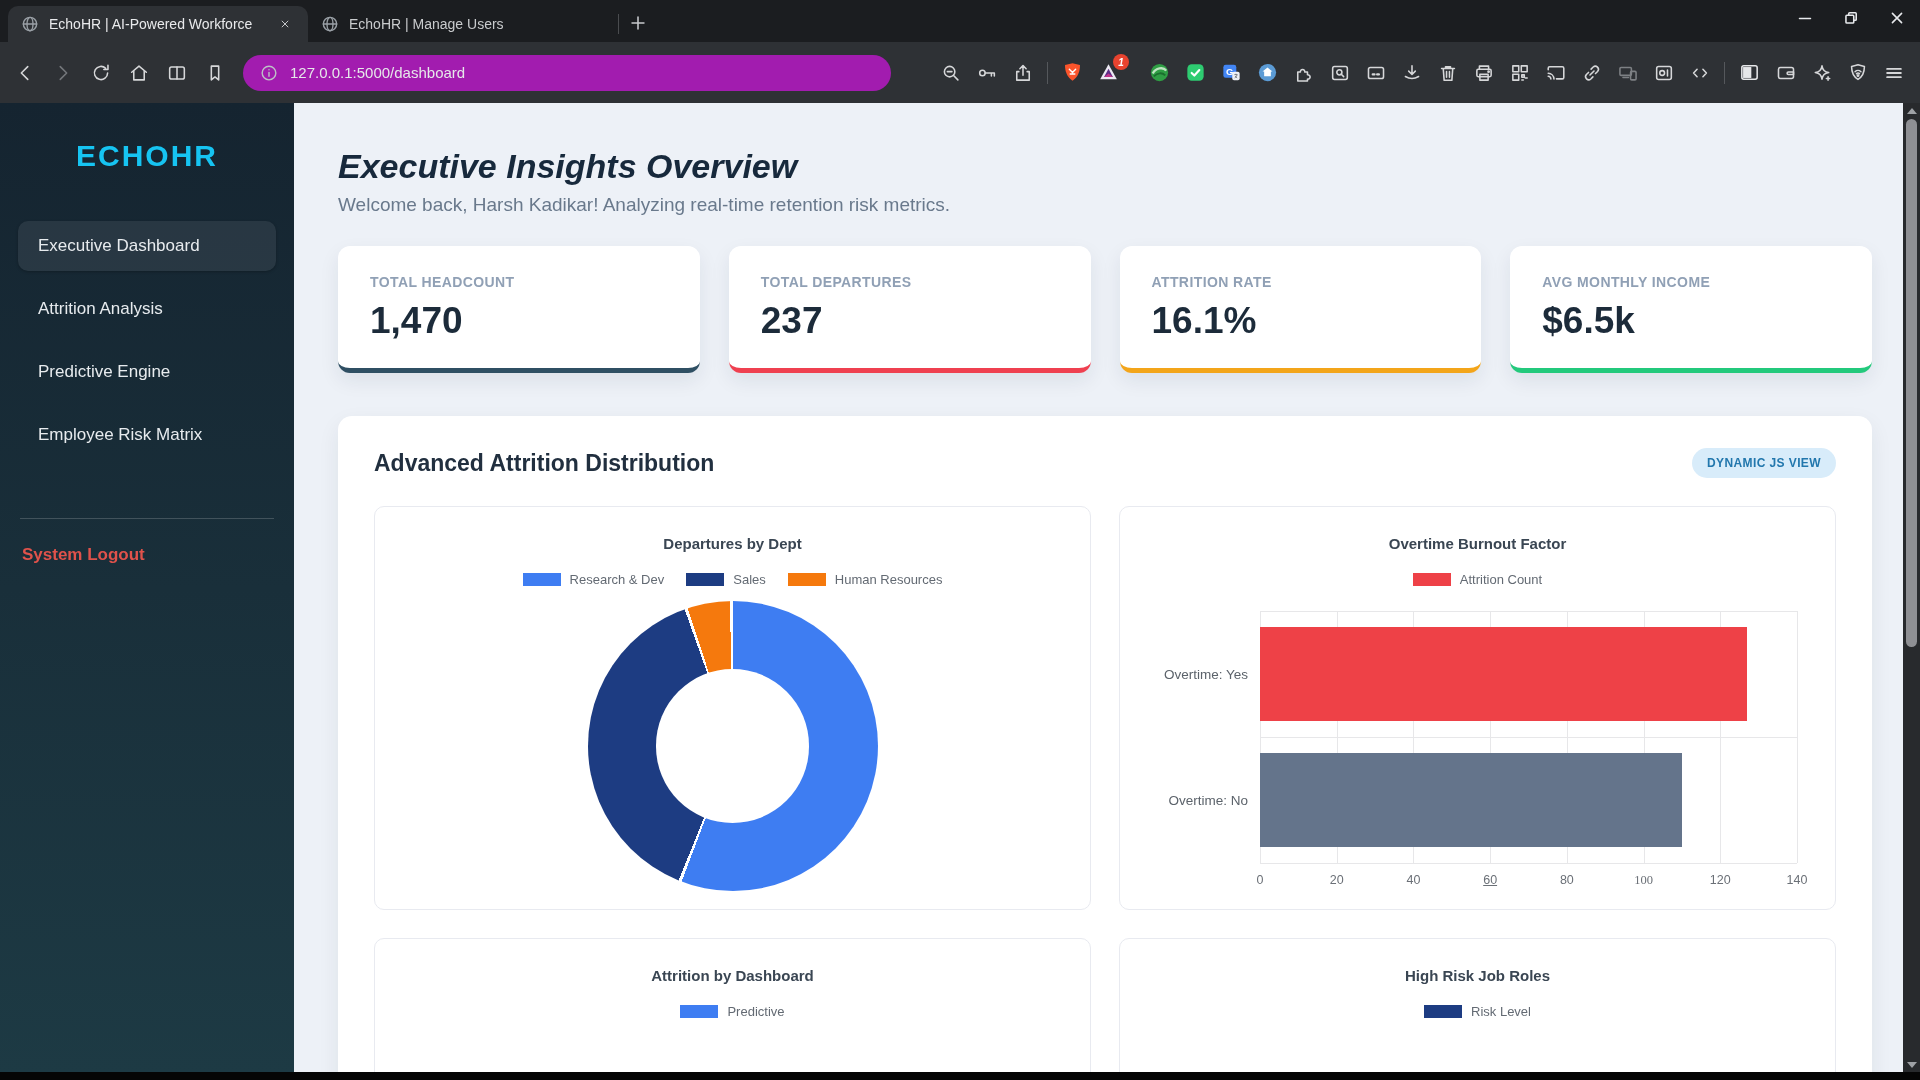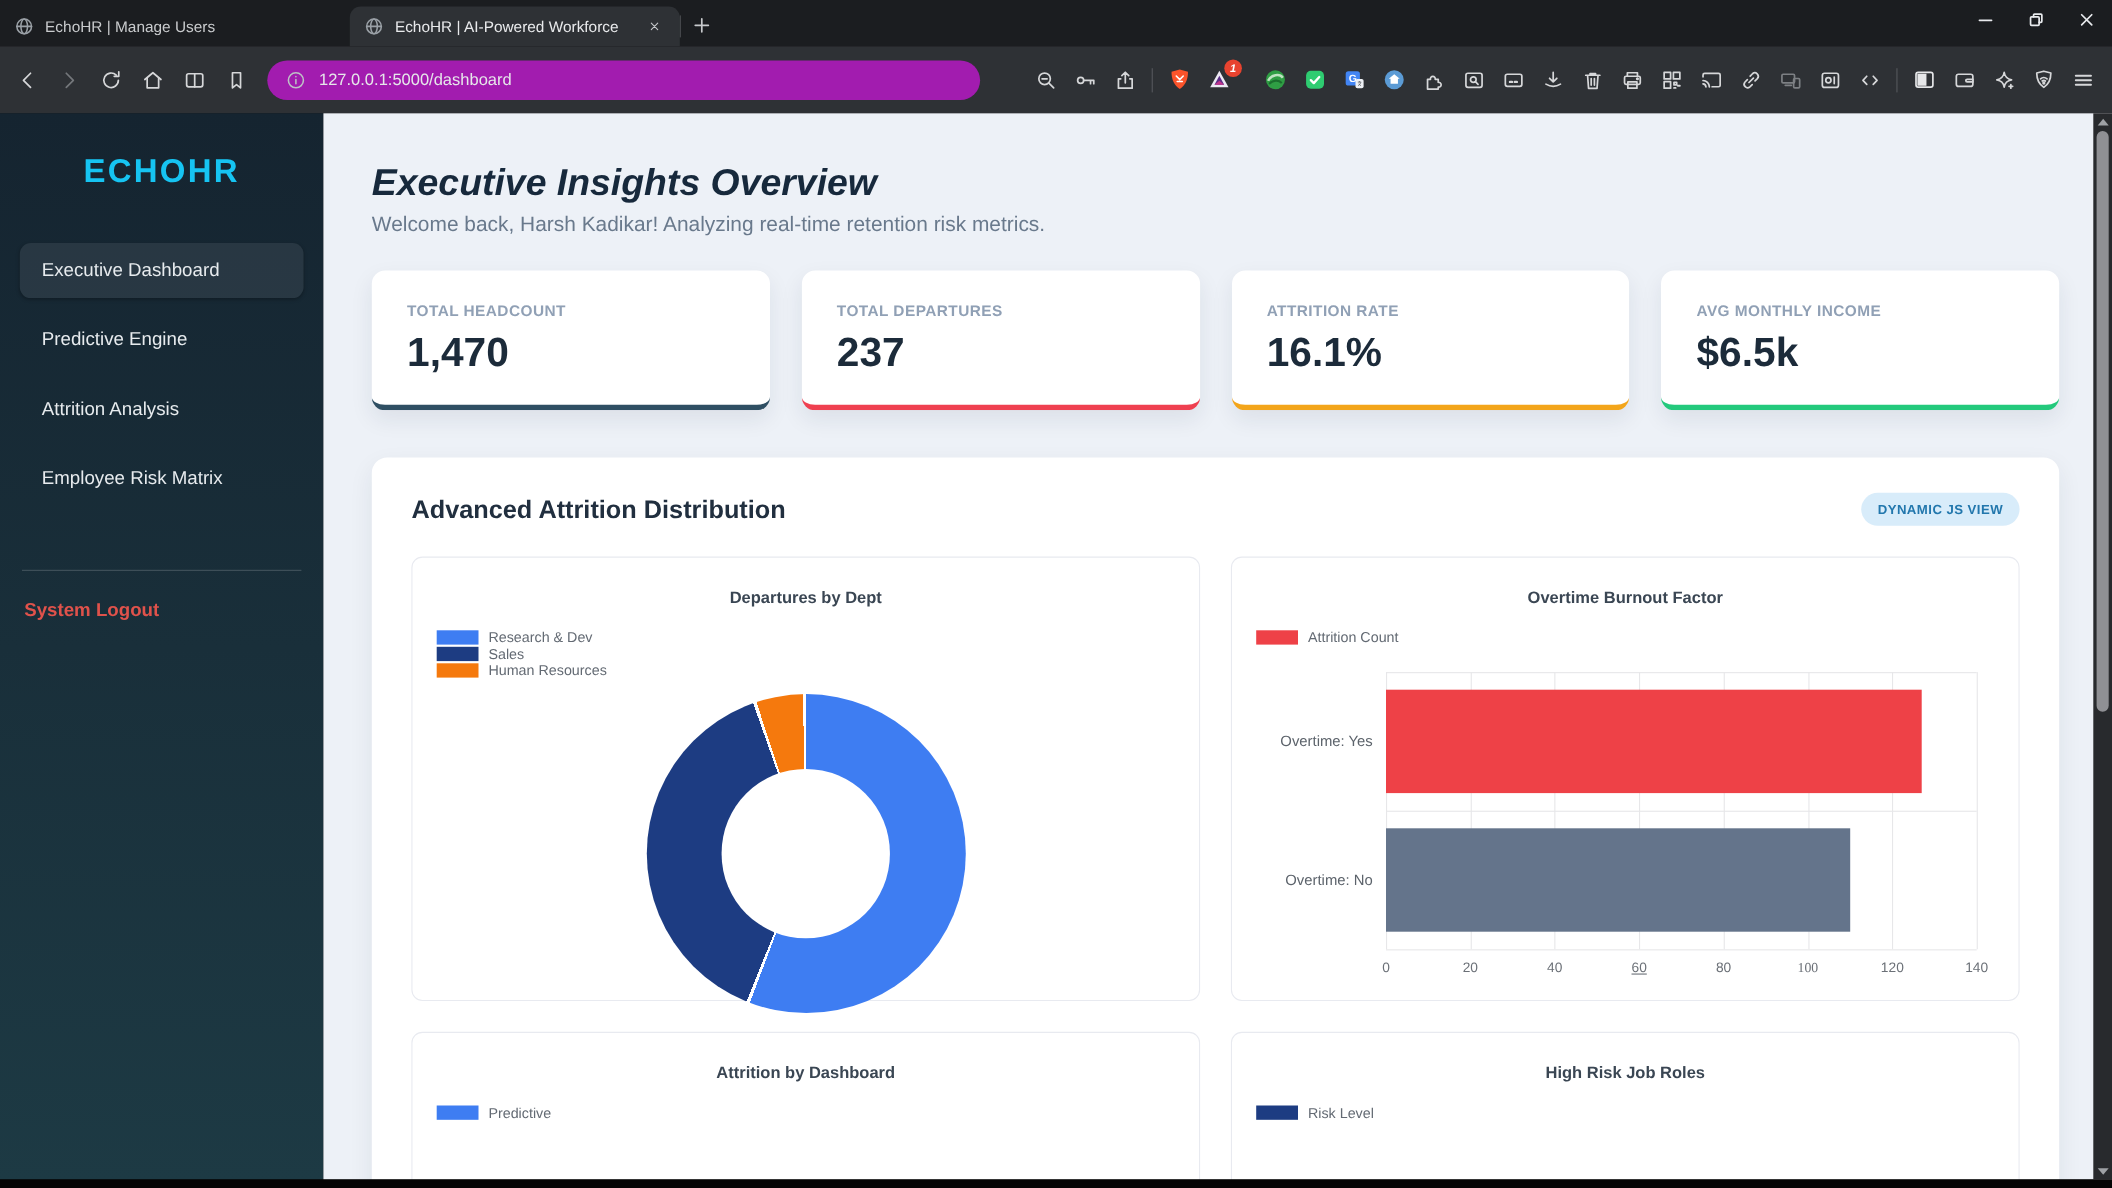--- a/index.html
+++ b/index.html
@@ -49,21 +49,21 @@
 
   .panel { background:#fff; border-radius:14px; box-shadow:0 8px 22px rgba(30,41,59,0.07); margin-top:43px; padding:32px 36px; }
   .panel-head { display:flex; align-items:center; justify-content:space-between; }
   .panel-title { color:#212f3f; font-size:23px; font-weight:bold; }
   .panel-badge { background:#d8ecfa; color:#2277ad; font-size:12px; font-weight:bold; letter-spacing:0.4px; padding:8px 15px; border-radius:16px; }
 
   .charts-grid { display:grid; grid-template-columns:1fr 1fr; gap:28px; margin-top:28px; }
   .chart-card { border:1px solid #e8eaf0; border-radius:10px; background:#fff; padding:20px 22px; height:404px; }
   .chart-card.short { height:330px; }
   .chart-title { text-align:center; color:#3a4653; font-size:15px; font-weight:bold; margin-top:8px; }
-  .chart-legend { display:flex; justify-content:center; margin-top:20px;flex-direction:column; }
+  .chart-legend { display:flex; justify-content:center; gap:22px; margin-top:20px; }
   .legend-item { display:flex; align-items:center; gap:9px; color:#636a73; font-size:13px; }
   .legend-swatch { width:38px; height:13px; }
 
   .donut-wrap { display:flex; justify-content:center; margin-top:14px; }
   .donut { width:290px; height:290px; border-radius:50%; position:relative; }
   .donut::after { content:""; position:absolute; inset:23.5%; border-radius:50%; background:#fff; }
 
   .hbar { margin-top:24px; }
   .hbar-plot { position:relative; height:252px; margin-left:118px; margin-right:16px; }
   .grid-v { position:absolute; top:0; bottom:0; width:1px; background:#e7e7e9; }
@@ -80,45 +80,45 @@
   .sb-arrow .tri-up { width:0; height:0; border-left:5px solid transparent; border-right:5px solid transparent; border-bottom:6px solid #9ea1a5; }
   .sb-arrow .tri-down { width:0; height:0; border-left:5px solid transparent; border-right:5px solid transparent; border-top:6px solid #9ea1a5; }
   .sb-thumb { position:absolute; top:16px; left:3px; width:11px; height:528px; background:#8f9094; border-radius:6px; }
   .sb-bottom { position:absolute; bottom:0; }
   .bottom-strip { position:absolute; left:0; bottom:0; width:1920px; height:8px; background:#050505; z-index:6; }
 </style>
 </head>
 <body>
 
 <div class="tabbar">
+  <div class="tab active">
+    <span class="tbi" style="width:20px;height:20px">
+        <svg viewBox="0 0 24 24" width="22" height="22" fill="none" stroke="#9aa0a6" stroke-width="1.7" stroke-linecap="round" stroke-linejoin="round">
+          <circle cx="12" cy="12" r="8"></circle>
+          <ellipse cx="12" cy="12" rx="3.6" ry="8"></ellipse>
+          <path d="M4 12h16"></path>
+        </svg>
+      </span>
+    <span class="tab-title">EchoHR | AI-Powered Workforce</span>
+    <span class="tab-close">
+        <svg viewBox="0 0 24 24" width="22" height="22" fill="none" stroke="#c7c9cc" stroke-width="1.7" stroke-linecap="round" stroke-linejoin="round">
+          <path d="M7 7l10 10M17 7L7 17"></path>
+        </svg>
+      </span>
+  </div>
   <div class="tab inactive">
     <span class="tbi" style="width:20px;height:20px">
         <svg viewBox="0 0 24 24" width="22" height="22" fill="none" stroke="#9aa0a6" stroke-width="1.7" stroke-linecap="round" stroke-linejoin="round">
           <circle cx="12" cy="12" r="8"></circle>
           <ellipse cx="12" cy="12" rx="3.6" ry="8"></ellipse>
           <path d="M4 12h16"></path>
         </svg>
       </span>
     <span class="tab-title">EchoHR | Manage Users</span>
   </div>
-  <div class="tab active">
-    <span class="tbi" style="width:20px;height:20px">
-        <svg viewBox="0 0 24 24" width="22" height="22" fill="none" stroke="#9aa0a6" stroke-width="1.7" stroke-linecap="round" stroke-linejoin="round">
-          <circle cx="12" cy="12" r="8"></circle>
-          <ellipse cx="12" cy="12" rx="3.6" ry="8"></ellipse>
-          <path d="M4 12h16"></path>
-        </svg>
-      </span>
-    <span class="tab-title">EchoHR | AI-Powered Workforce</span>
-    <span class="tab-close">
-        <svg viewBox="0 0 24 24" width="22" height="22" fill="none" stroke="#c7c9cc" stroke-width="1.7" stroke-linecap="round" stroke-linejoin="round">
-          <path d="M7 7l10 10M17 7L7 17"></path>
-        </svg>
-      </span>
-  </div>
   <div class="tab-sep"></div>
   <div class="newtab">
       <span class="tbi">
         <svg viewBox="0 0 24 24" width="22" height="22" fill="none" stroke="#c7c9cc" stroke-width="1.7" stroke-linecap="round" stroke-linejoin="round">
           <path d="M12 5.5v13M5.5 12h13"></path>
         </svg>
       </span>
     </div>
   <div class="win-controls">
     <span class="win-btn">
@@ -362,22 +362,22 @@
         </svg>
       </span>
     </div>
 </div>
 
 <div class="app">
   <div class="sidebar">
     <div class="logo">ECHOHR</div>
     <div class="side-menu" id="side-menu">
         <div class="side-item active">Executive Dashboard</div>
+        <div class="side-item">Attrition Analysis</div>
         <div class="side-item">Predictive Engine</div>
-        <div class="side-item">Attrition Analysis</div>
         <div class="side-item">Employee Risk Matrix</div>
       </div>
     <div class="side-divider"></div>
     <div class="logout">System Logout</div>
   </div>
 
   <div class="main">
     <div class="h1">Executive Insights Overview</div>
     <div class="sub">Welcome back, Harsh Kadikar! Analyzing real-time retention risk metrics.</div>
 

